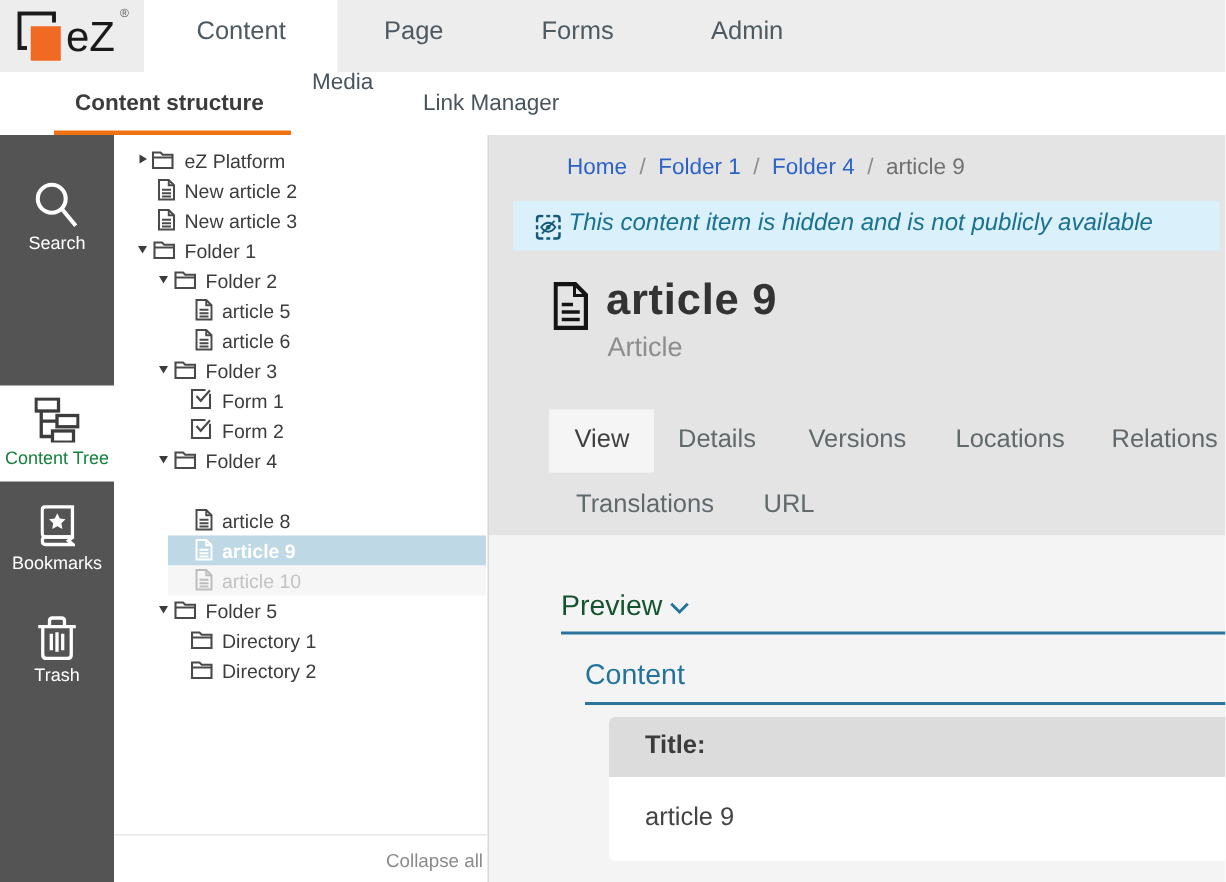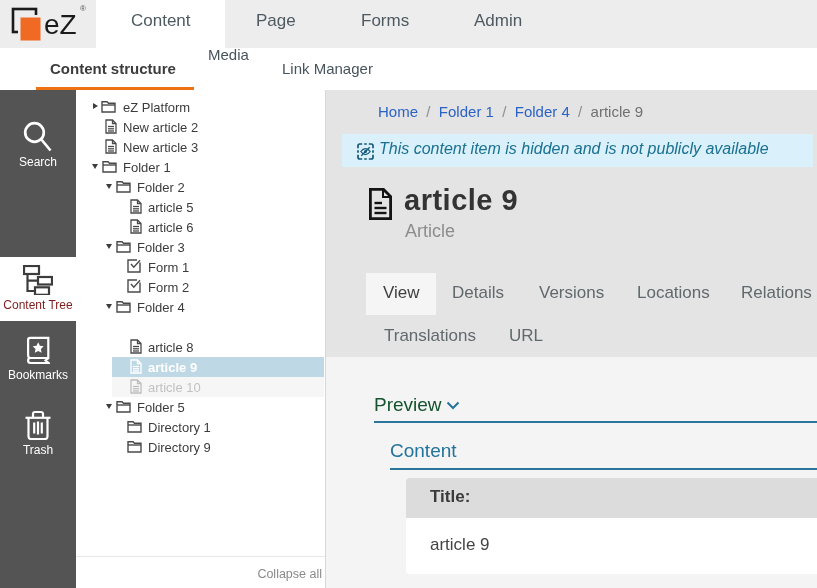--- a/index.html
+++ b/index.html
@@ -16,21 +16,21 @@
 
 .subnav { position:absolute; left:0; top:48px; width:817px; height:42px; background:#fff; }
 .subitem { position:absolute; top:0; height:42px; line-height:42px; font-size:15px; color:#47545c; }
 .sub-active { color:#3c3c3c; font-weight:bold; }
 .orangebar { position:absolute; left:36px; top:87px; width:158px; height:3px; background:#ee7211; }
 
 
 .sidebar { position:absolute; left:0; top:90px; width:76px; height:498px; background:#545454; }
 .sideitem { position:absolute; left:0; width:76px; text-align:center; color:#fff; font-size:12px; }
 .sideitem svg { display:block; margin:0 auto 3px auto; }
-.side-active { background:#fff; color:#7f1d1d; }
+.side-active { background:#fff; color:#15803d; }
 
 
 .treepanel { position:absolute; left:76px; top:90px; width:250px; height:498px; background:#fff; border-right:1px solid #d8d8d8; }
 .trow { position:absolute; height:20px; font-size:13px; color:#3c3c3c; white-space:nowrap; }
 .arr { position:absolute; width:0; height:0; }
 .arr-r { border-left:5px solid #3c3c3c; border-top:3.5px solid transparent; border-bottom:3.5px solid transparent; }
 .arr-d { border-top:5px solid #3c3c3c; border-left:3.5px solid transparent; border-right:3.5px solid transparent; }
 .trow svg, .trow span { position:absolute; }
 .selbar { position:absolute; left:112px; width:212px; height:20px; background:#bed8e5; }
 .hidbar { position:absolute; left:112px; width:212px; height:20px; background:#f6f6f6; }
@@ -260,21 +260,21 @@
         <path d="M1 12 V1.7 H6 L7.5 3.2 H14 V12 Z"></path>
         <line x1="1" y1="5" x2="14" y2="5"></line>
       </svg>
       <span style="left:148px;top:3px;">Directory 1</span>
     </div>
   <div class="trow" style="left:0;top:437px;width:326px;">
       <svg style="left:127px;top:3px;" width="15" height="13" viewBox="0 0 15 13" fill="none" stroke="#4a4a4a" stroke-width="1.4">
         <path d="M1 12 V1.7 H6 L7.5 3.2 H14 V12 Z"></path>
         <line x1="1" y1="5" x2="14" y2="5"></line>
       </svg>
-      <span style="left:148px;top:3px;">Directory 9</span>
+      <span style="left:148px;top:3px;">Directory 2</span>
     </div>
   <div class="treebottom"></div>
   <div class="collapse">Collapse all</div>
 
   <div class="main"></div>
   <div class="crumb"><a>Home</a>&nbsp; / &nbsp;<a>Folder 1</a>&nbsp; / &nbsp;<a>Folder 4</a>&nbsp; / &nbsp;<span class="cur">article 9</span></div>
   <div class="alert">
     <svg class="abs" style="left:15px;top:9px;" width="17" height="17" viewBox="0 0 17 17" fill="none" stroke="#14597a">
       <path d="M1 5.2 L1 2.8 Q1 1 2.8 1 L5.2 1 M11.8 1 L14.2 1 Q16 1 16 2.8 L16 5.2 M16 11.8 L16 14.2 Q16 16 14.2 16 L11.8 16 M5.2 16 L2.8 16 Q1 16 1 14.2 L1 11.8" stroke-width="1.7"></path>
       <path d="M7.2 1 L9.8 1 M1 7.2 L1 9.8 M16 7.2 L16 9.8 M7.2 16 L9.8 16" stroke-width="1.7"></path>

